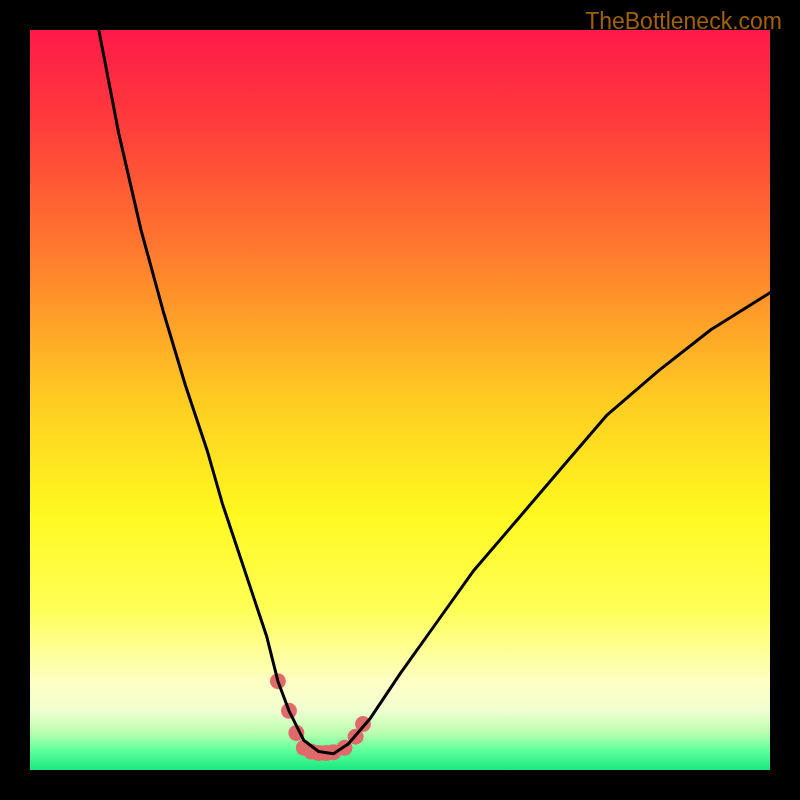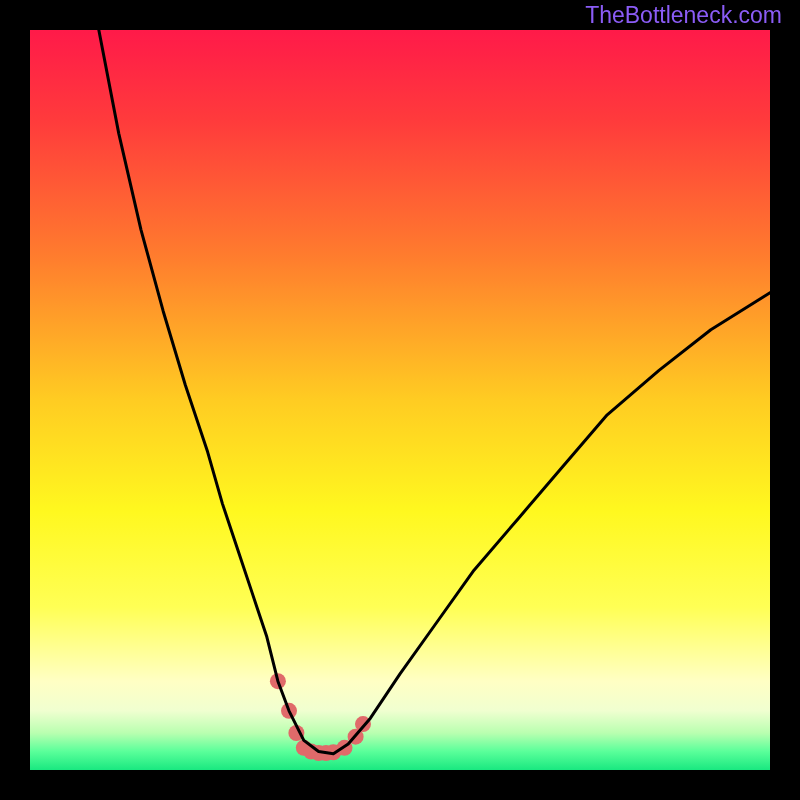--- a/index.html
+++ b/index.html
@@ -14,25 +14,25 @@
   .frame {
     position: absolute;
     left: 0;
     top: 0;
     width: 800px;
     height: 800px;
     background: #000;
   }
   .watermark {
     position: absolute;
-    top: 2px;
+    top: 8px;
     right: 18px;
     font-family: Arial, Helvetica, sans-serif;
     font-size: 23px;
-    color: #8b5cf6;
+    color: #a16207;
     letter-spacing: 0px;
     font-weight: 500;
   }
   svg {
     display: block;
   }
 </style>
 </head>
 <body>
 

